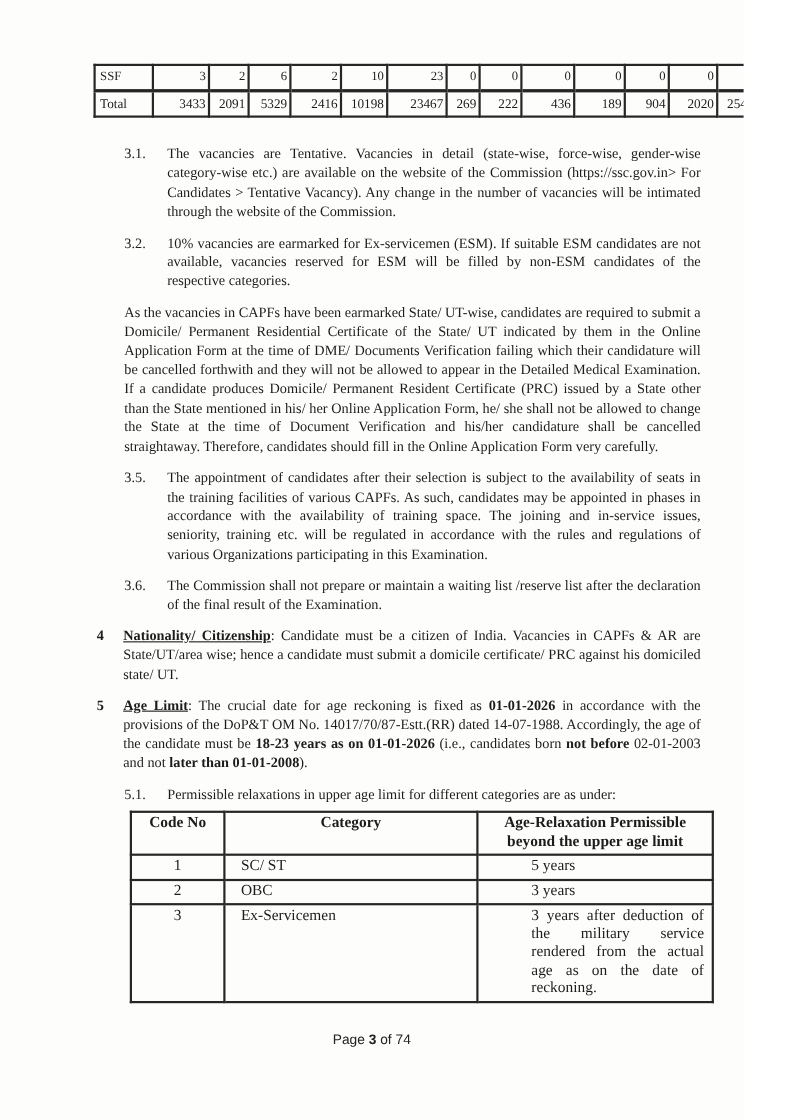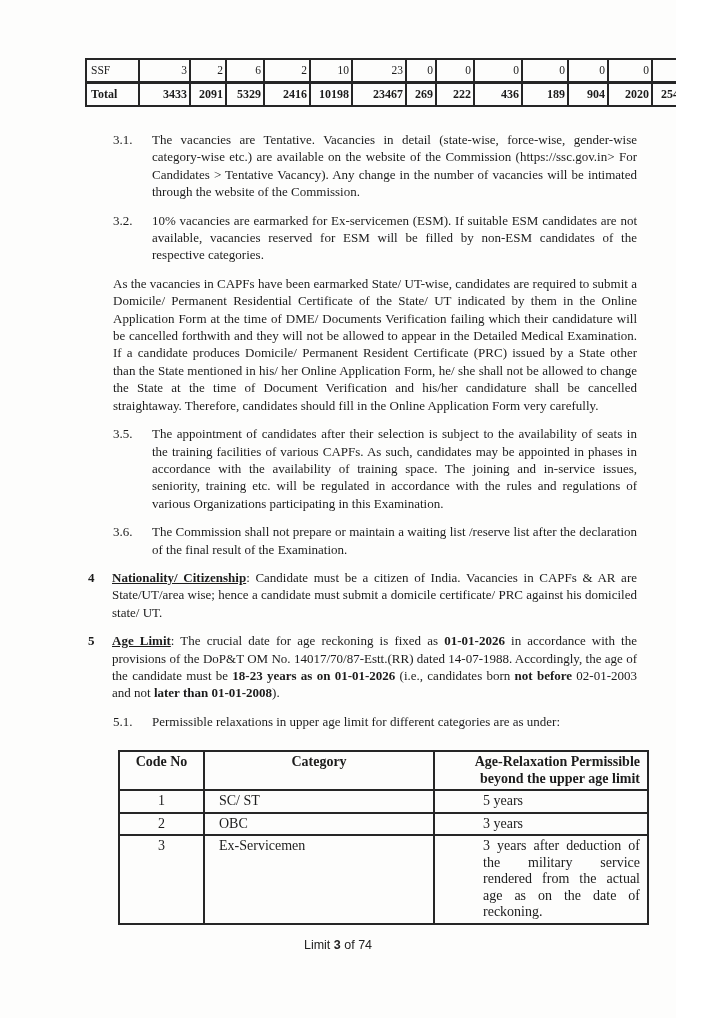--- a/index.html
+++ b/index.html
@@ -26,57 +26,57 @@
     border: 2px solid #262626;
     font-size: 11.5px;
     line-height: 13px;
     padding: 4px 3px;
     white-space: nowrap;
     overflow: hidden;
   }
   .vac-table tr:first-child td { border-bottom-width: 3px; }
   .vac-table td.lbl { text-align: left; padding-left: 4px; }
   .vac-table td.num { text-align: right; padding-right: 2px; }
-  .vac-table tr.total-row td { font-weight: bold; font-size: 12px; }
+  .vac-table tr.total-row td { font-weight: normal; font-size: 12px; }
 
   
   .content {
     position: absolute;
     left: 88px;
     top: 131px;
     width: 549px;
     font-size: 13px;
     line-height: 17.4px;
   }
   .item { display: flex; margin-bottom: 11px; }
   .item .num { flex: none; }
   .item.sub { padding-left: 25px; }
   .item.sub .num { width: 39px; }
   .item.top .num { width: 24px; font-weight: bold; }
   .item .text { flex: 1; text-align: justify; }
-  .item.last-sub { margin-bottom: 20px; }
+  .item.last-sub { margin-bottom: 7px; }
 
   
   .relax-table {
     border-collapse: collapse;
     table-layout: fixed;
     width: 529px;
     margin: 3px 0 0 30px;
   }
   .relax-table th, .relax-table td {
     border: 2px solid #262626;
     font-size: 14px;
     line-height: 16.5px;
     padding: 2px 7px;
     vertical-align: top;
     overflow: hidden;
   }
   .relax-table th { font-weight: bold; }
   .relax-table th.c-code, .relax-table th.c-cat { text-align: center; }
-  .relax-table th.c-relax { text-align: right; }
+  .relax-table th.c-relax { text-align: center; }
   .relax-table td.code-cell { text-align: center; }
   .relax-table td.cat-cell { text-align: left; padding-left: 14px; }
   .relax-table td.relax-cell { text-align: left; padding-left: 48px; }
   .relax-table td.relax-cell.justify { text-align: justify; margin-left: 44px; }
 
   
   .footer {
     position: absolute;
     left: 0;
     right: 0;
@@ -214,15 +214,15 @@
         <tr>
           <td class="code-cell">3</td>
           <td class="cat-cell">Ex-Servicemen</td>
           <td class="relax-cell justify">3 years after deduction of the military service rendered from the actual age as on the date of reckoning.</td>
         </tr>
       </tbody>
     </table>
 
   </div>
 
-  <div class="footer"><span>Limit </span><span style="font-weight: bold;">3</span><span> of </span><span style="font-weight: normal;">74</span></div>
+  <div class="footer"><span>Page </span><span style="font-weight: bold;">3</span><span> of </span><span style="font-weight: normal;">74</span></div>
 
 </div>
 
 </body></html>

